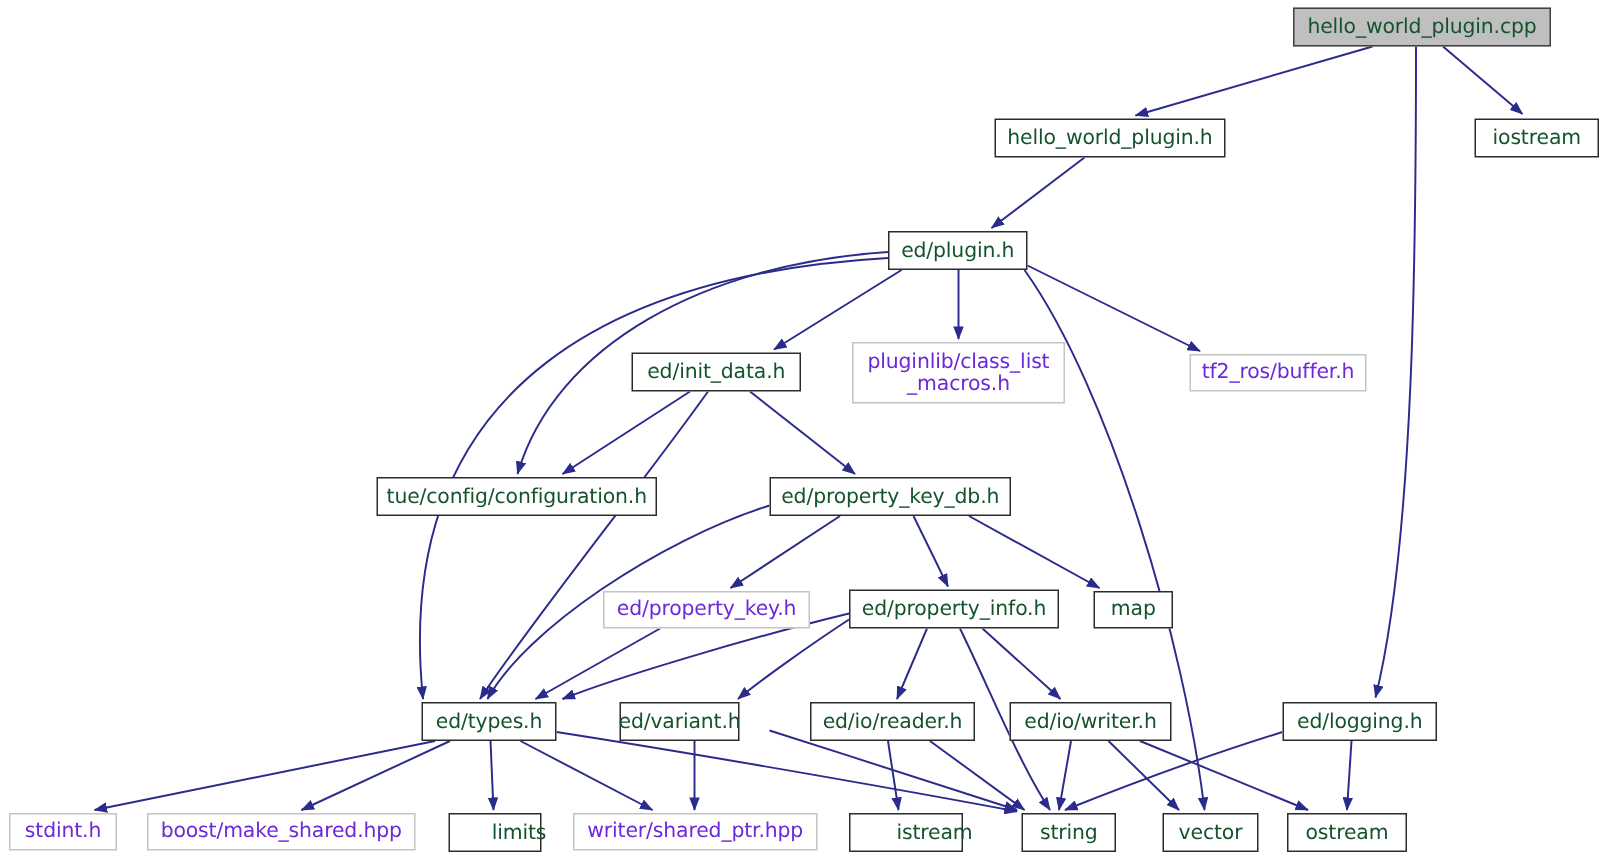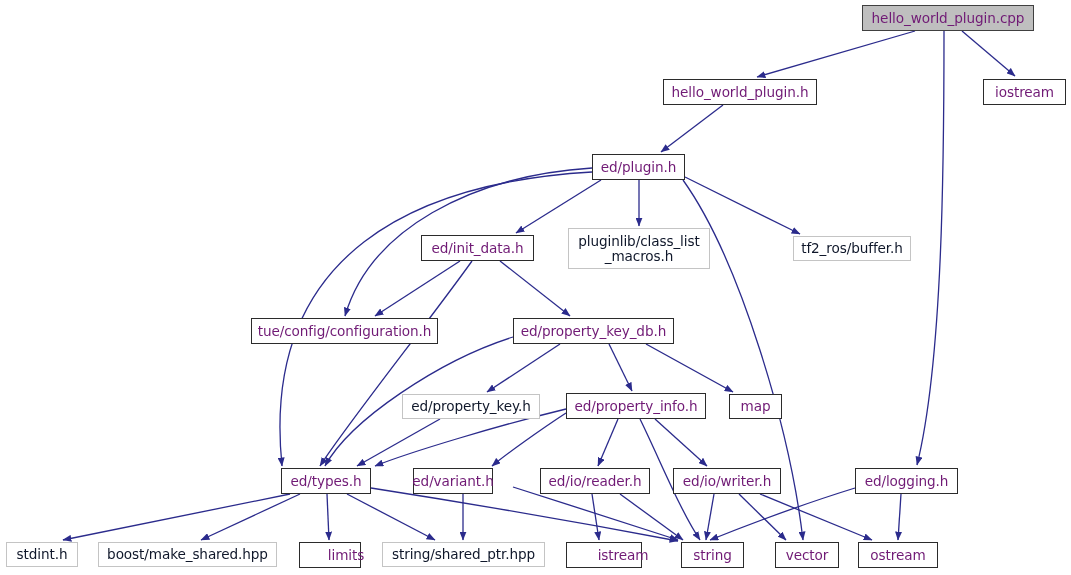--- a/index.html
+++ b/index.html
@@ -25,33 +25,33 @@
   }
   .node {
     position: absolute;
     box-sizing: border-box;
     display: flex;
     align-items: center;
     justify-content: center;
     text-align: center;
     font-size: 13.6px;
     line-height: 1.08;
-    color: #701a75;
+    color: #14532d;
     background: #ffffff;
     border: 1px solid #404040;
     white-space: pre;
     letter-spacing: -0.1px;
   }
   .node.root {
     background: #bfbfbf;
     border: 1px solid #404040;
   }
   .node.light {
     border: 1px solid #c4c4c4;
-    color: #0f172a;
+    color: #6d28d9;
   }
   .node.dark {
     border: 1.6px solid #2b2b2b;
   }
   .node-label {
     display: block;
     padding: 0 2px;
   }
 </style>
 </head>
@@ -119,19 +119,19 @@
       <div class="node dark" style="left: 566px; top: 393px; width: 140px; height: 26px;"><span class="node-label">ed/property_info.h</span></div>
       <div class="node dark" style="left: 729px; top: 394px; width: 53px; height: 25px;"><span class="node-label">map</span></div>
       <div class="node dark" style="left: 281px; top: 468px; width: 90px; height: 26px;"><span class="node-label">ed/types.h</span></div>
       <div class="node dark" style="left: 413px; top: 468px; width: 80px; height: 26px;"><span class="node-label">ed/variant.h</span></div>
       <div class="node dark" style="left: 540px; top: 468px; width: 110px; height: 26px;"><span class="node-label">ed/io/reader.h</span></div>
       <div class="node dark" style="left: 673px; top: 468px; width: 108px; height: 26px;"><span class="node-label">ed/io/writer.h</span></div>
       <div class="node dark" style="left: 855px; top: 468px; width: 103px; height: 26px;"><span class="node-label">ed/logging.h</span></div>
       <div class="node light" style="left: 6px; top: 542px; width: 72px; height: 25px;"><span class="node-label">stdint.h</span></div>
       <div class="node light" style="left: 98px; top: 542px; width: 179px; height: 25px;"><span class="node-label">boost/make_shared.hpp</span></div>
       <div class="node dark" style="left: 299px; top: 542px; width: 62px; height: 26px; padding-left: 32px;"><span class="node-label">limits</span></div>
-      <div class="node light" style="left: 382px; top: 542px; width: 163px; height: 25px;"><span class="node-label">string/shared_ptr.hpp</span></div>
+      <div class="node light" style="left: 382px; top: 542px; width: 163px; height: 25px;"><span class="node-label">writer/shared_ptr.hpp</span></div>
       <div class="node dark" style="left: 566px; top: 542px; width: 76px; height: 26px; padding-left: 38px;"><span class="node-label">istream</span></div>
       <div class="node dark" style="left: 681px; top: 542px; width: 63px; height: 26px;"><span class="node-label">string</span></div>
       <div class="node dark" style="left: 775px; top: 542px; width: 64px; height: 26px; justify-content: center;"><span class="node-label">vector</span></div>
       <div class="node dark" style="left: 858px; top: 542px; width: 80px; height: 26px;"><span class="node-label">ostream</span></div>
     </div>
 </div>
 
 </body></html>

